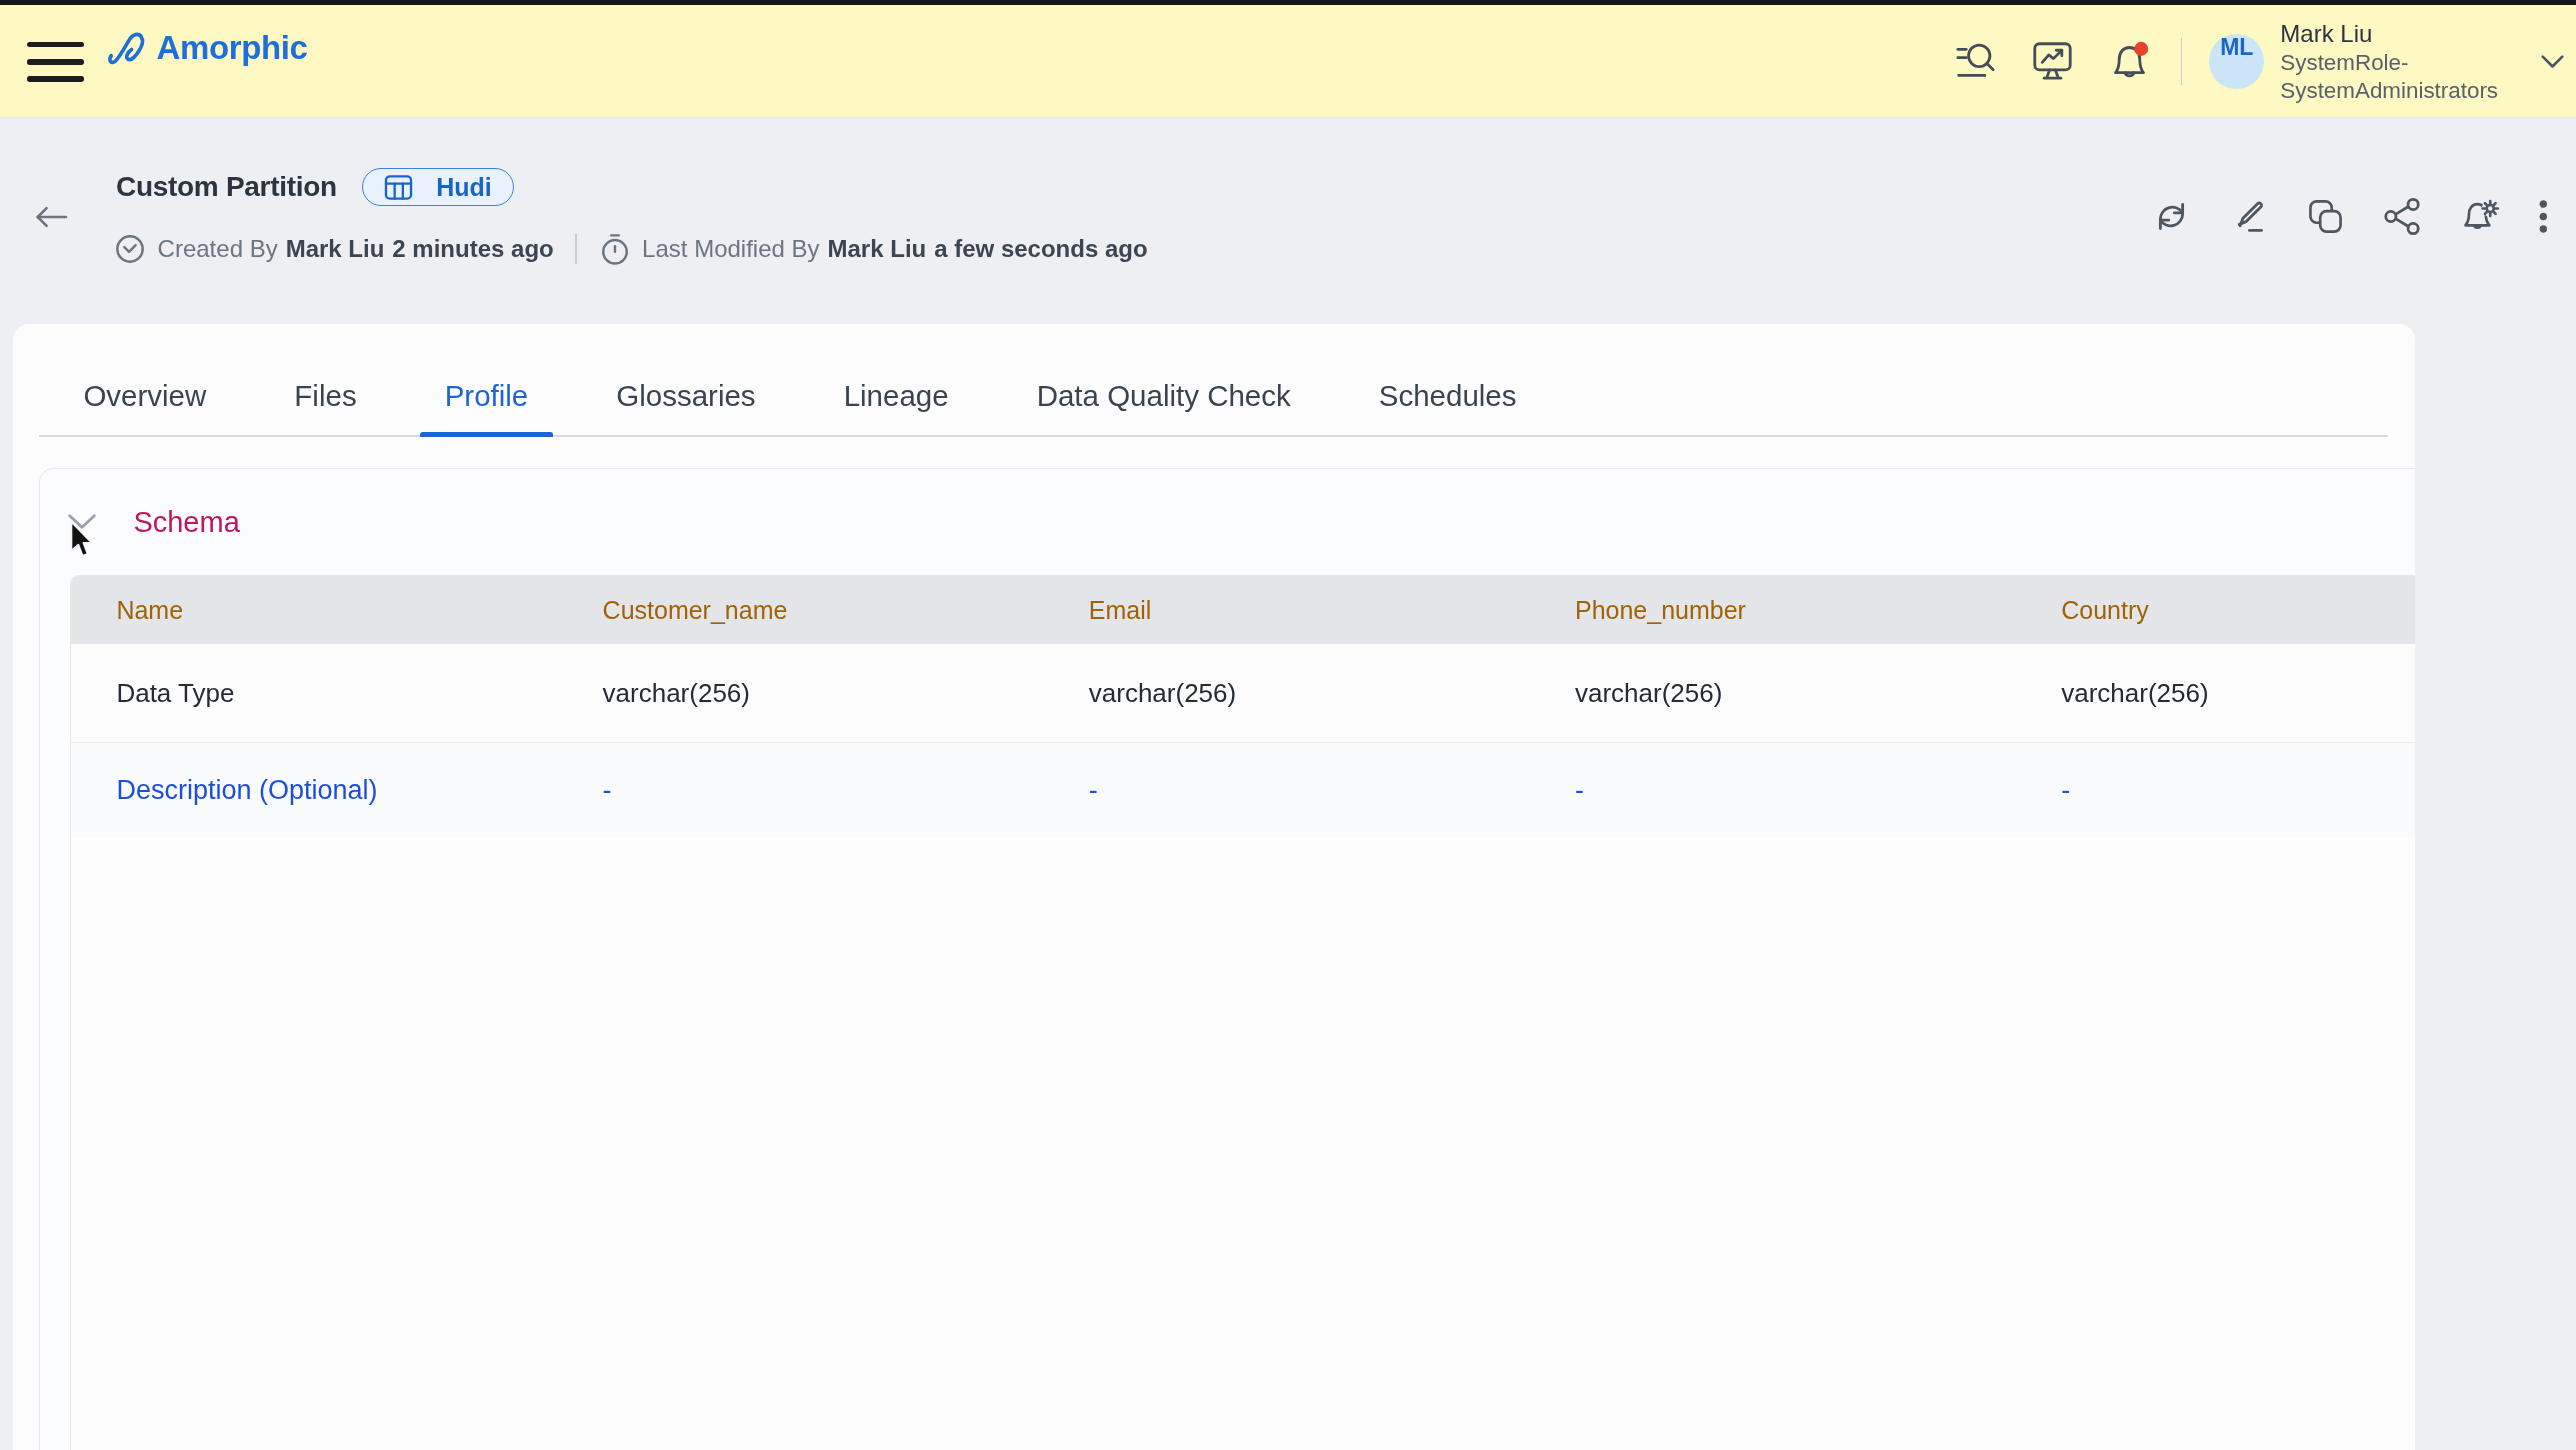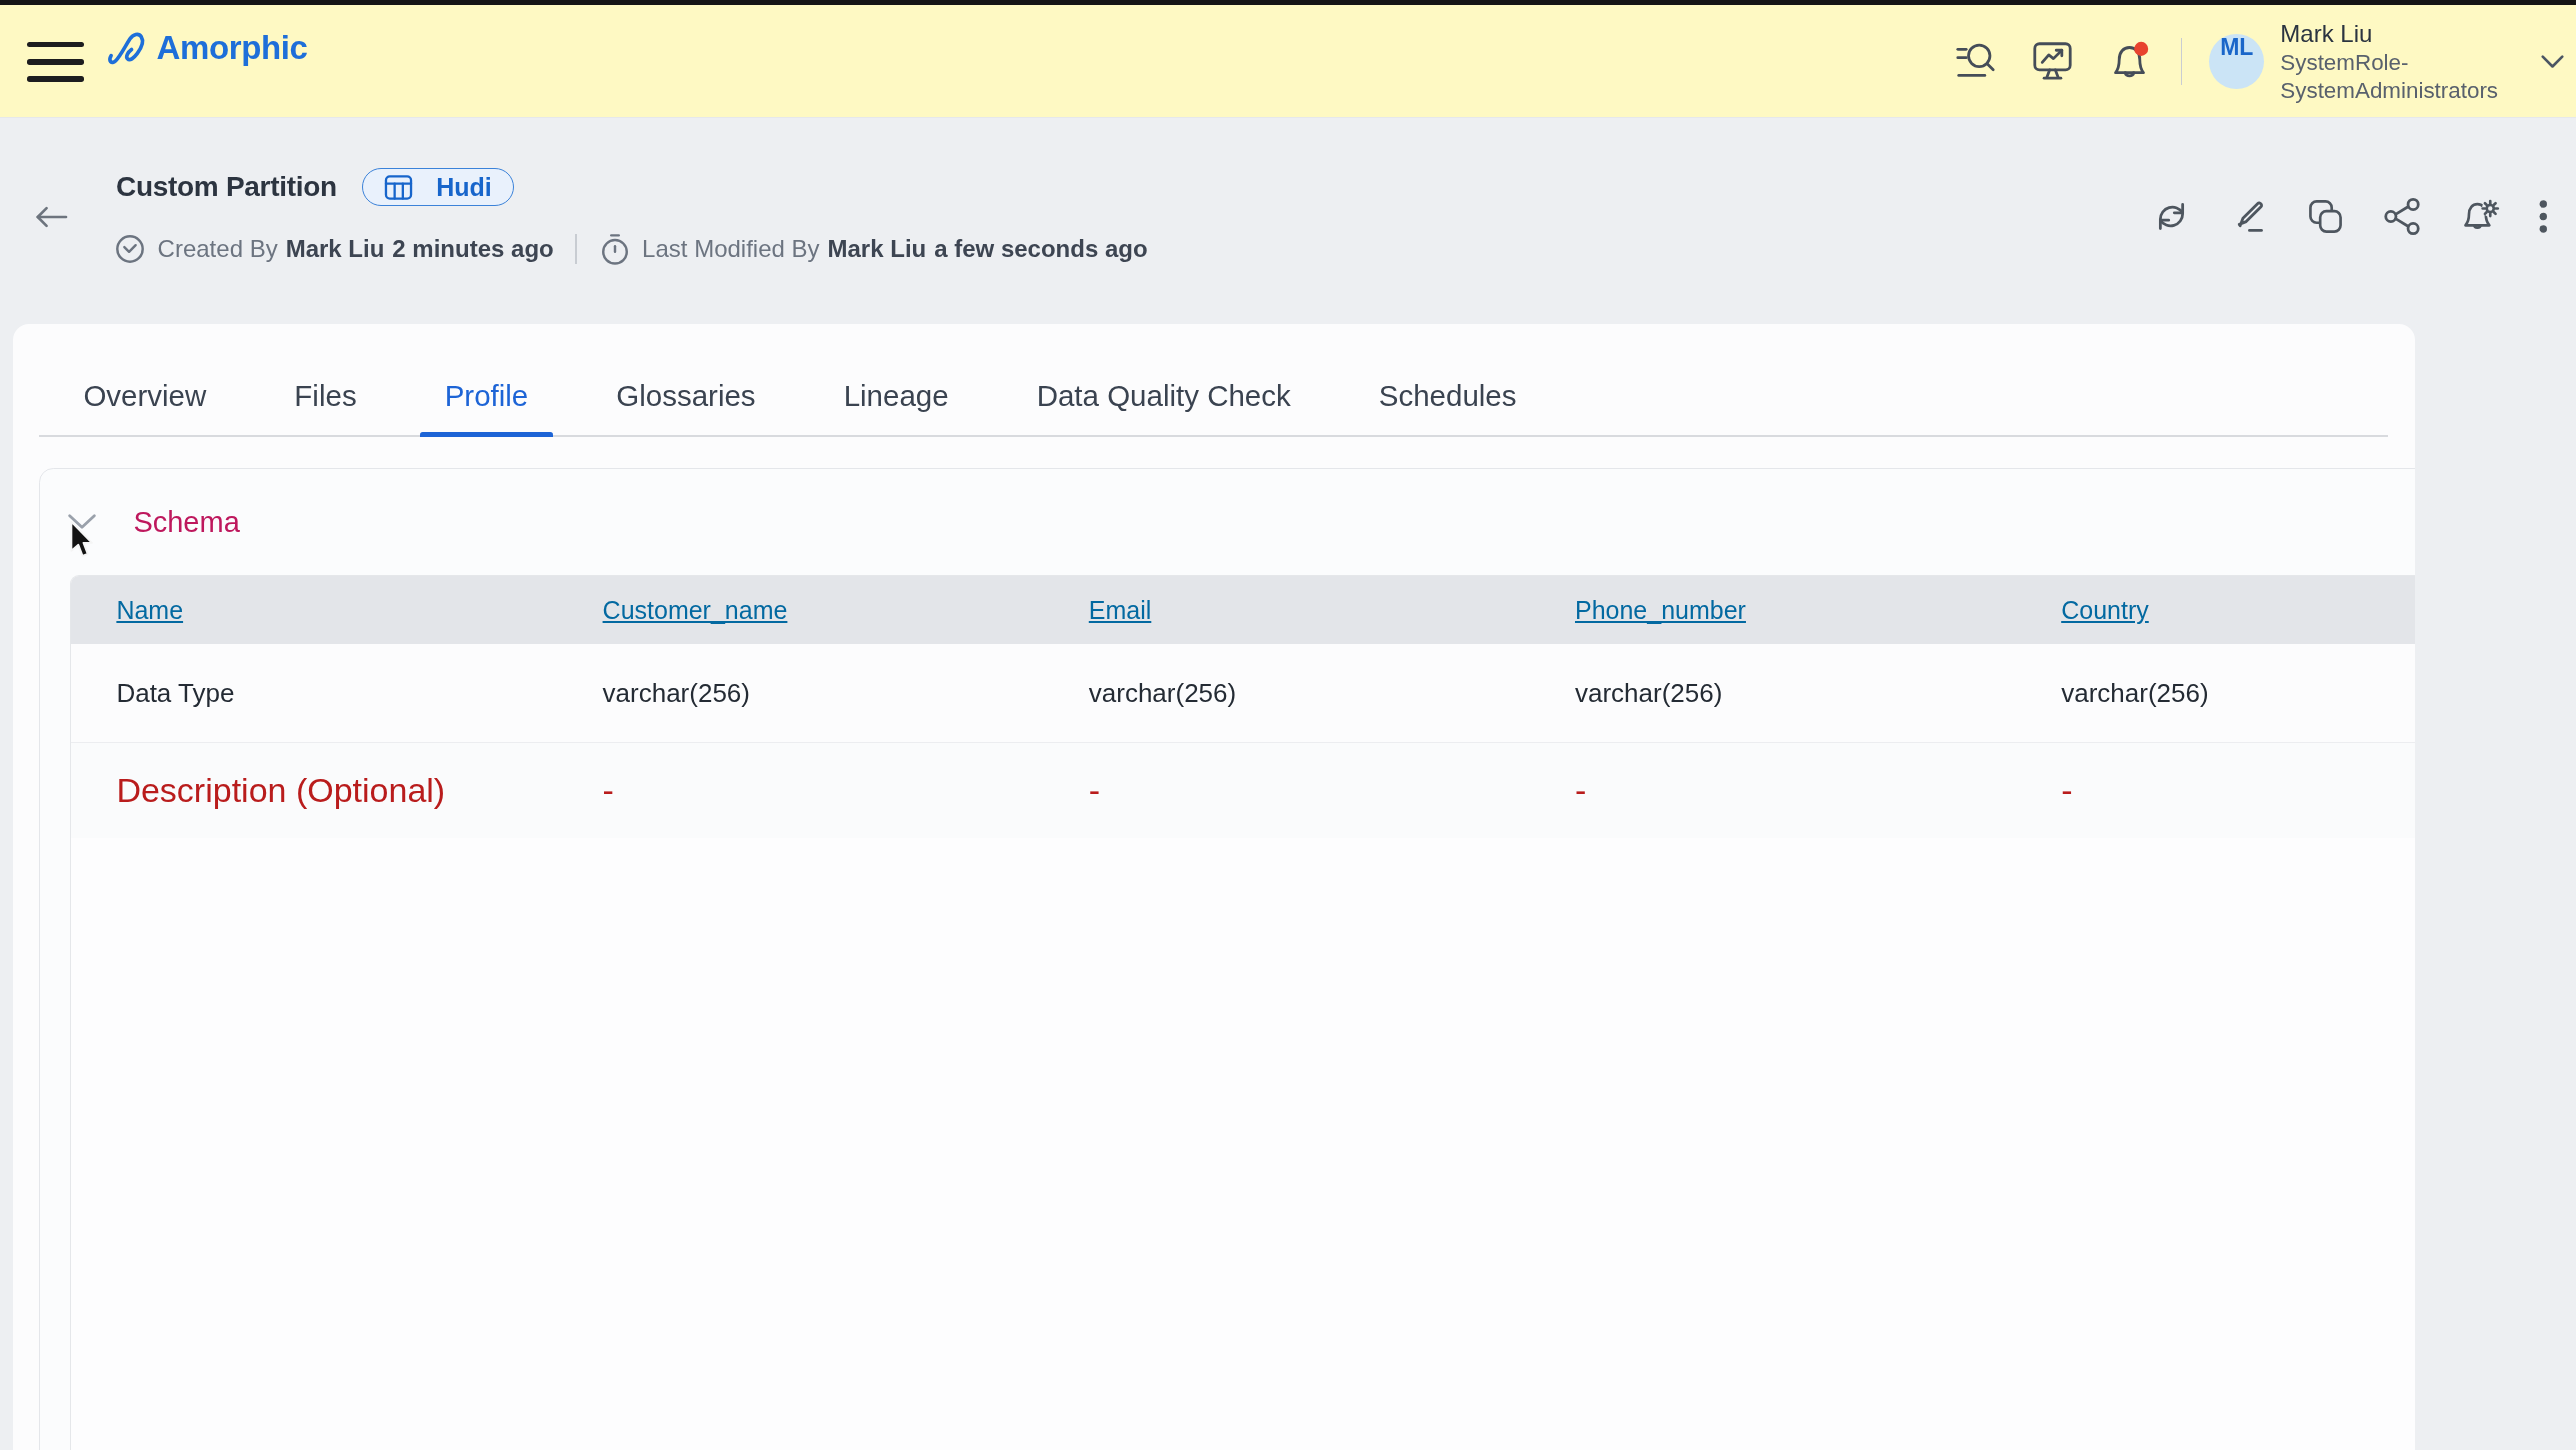--- a/index.html
+++ b/index.html
@@ -79,23 +79,23 @@
   .schema-title { margin-left:36px; font-size:29px; color:#be185d; }
   .code-file-icon { margin-left:auto; cursor:pointer; }
   .cursor-arrow { position:absolute; left:29px; top:52px; pointer-events:none; z-index:5; }
 
   .table-wrap {
     margin:0 30px; width:2433px; height:1038px;
     border:1.8px solid #e5e7ea; border-bottom:none; border-radius:9px 9px 0 0;
     background:#fdfdfe; overflow:hidden;
   }
   .t-row { display:grid; grid-template-columns:repeat(5, 1fr); align-items:center; }
-  .t-head { height:68px; background:#e3e5e9; font-size:25px; font-weight:500; color:#0369a1;text-decoration:underline; }
+  .t-head { height:68px; background:#e3e5e9; font-size:25px; font-weight:500; color:#a16207; }
   .t-body-1 { height:99px; background:#fcfcfd; border-bottom:1.8px solid #ecedf0; font-size:26px; color:#242b34; }
-  .t-body-2 { height:95px; background:#fafbfc; font-size:34px; color:#b91c1c; }
+  .t-body-2 { height:95px; background:#fafbfc; font-size:27px; color:#1d4ed8; }
   .t-cell { padding-left:45px; }
 </style>
 </head>
 <body>
 
 <div class="black-strip"></div>
 
 <div class="topbar">
   <div class="hamburger">
     <span></span>

